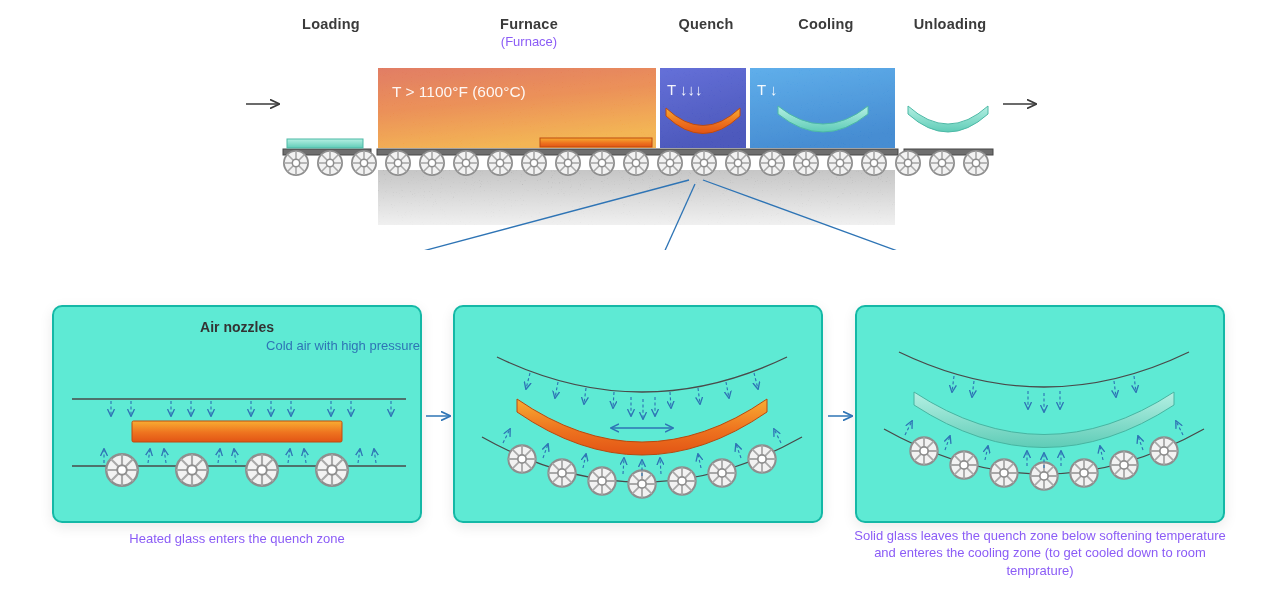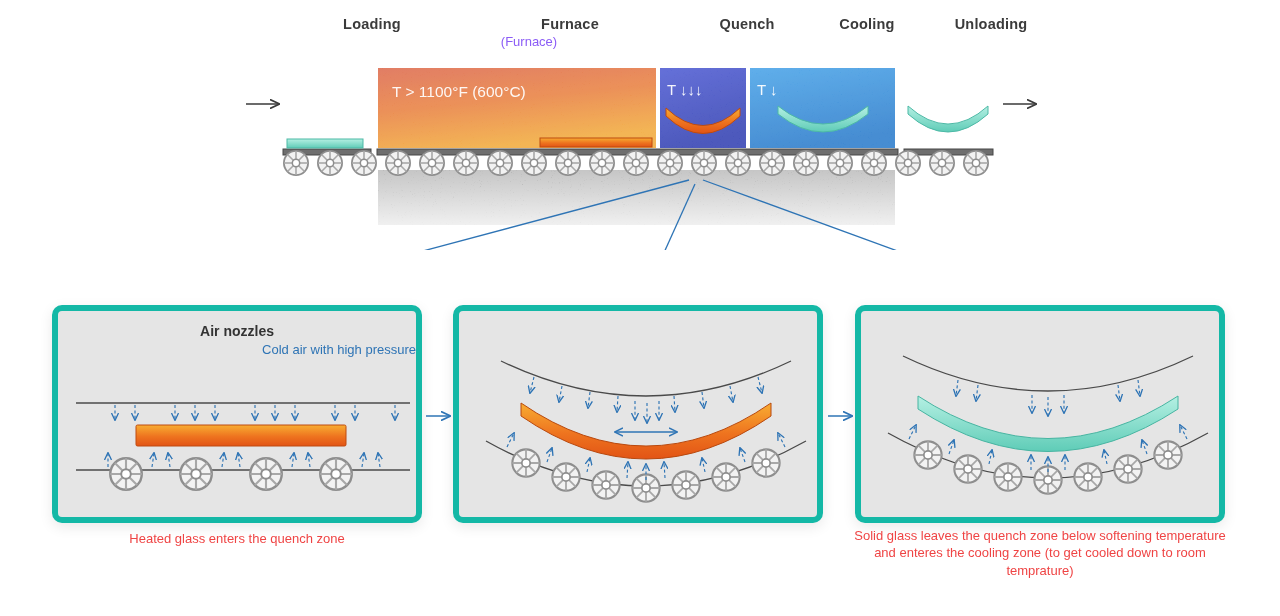--- a/index.html
+++ b/index.html
@@ -1,32 +1,32 @@
 <!DOCTYPE html>
 <html><head>
 <meta charset="utf-8">
 <style>
   * { margin:0; padding:0; box-sizing:border-box; }
   html,body { background:#ffffff; }
   body { font-family:"Liberation Sans","DejaVu Sans",sans-serif; }
   #canvas { position:relative; width:1280px; height:616px; background:#ffffff; overflow:hidden; }
 
-  .stage-label { position:absolute; top:16px; transform:translateX(-50%); font-size:14.5px; font-weight:bold; color:#3b3b3b; letter-spacing:.2px; white-space:nowrap;margin-left:41px; }
+  .stage-label { position:absolute; top:16px; transform:translateX(-50%); font-size:14.5px; font-weight:bold; color:#3b3b3b; letter-spacing:.2px; white-space:nowrap; }
   .stage-sub   { position:absolute; top:34px; transform:translateX(-50%); font-size:13px; color:#8b5cf6; white-space:nowrap; }
 
   #machine-svg { position:absolute; left:0; top:0; }
 
-  .panel { position:absolute; top:305px; width:370px; height:218px; background:#e5e5e5;
-           border:6px solid #14b8a6; border-radius:10px; box-shadow:0 4px 14px rgba(0,0,0,.09); overflow:hidden; }
+  .panel { position:absolute; top:305px; width:370px; height:218px; background:#5eead4;
+           border:2px solid #14b8a6; border-radius:10px; box-shadow:0 4px 14px rgba(0,0,0,.09); overflow:hidden; }
   .panel svg { position:absolute; left:0; }
   .panel-title    { position:absolute; top:12px; width:100%; text-align:center; font-size:14px; font-weight:bold; color:#333; }
   .panel-subtitle { position:absolute; top:31px; width:100%; text-align:right; font-size:13px; color:#2E74B5; }
 
   .caption { position:absolute; width:382px; transform:translateX(-50%); text-align:center;
-             font-size:13px; line-height:1.33; color:#ef4444; }
+             font-size:13px; line-height:1.33; color:#8b5cf6; }
 
   .interpanel-arrow { position:absolute; top:407px; }
 
   .arr line { stroke:#2E74B5; stroke-width:1.15; stroke-dasharray:3 2.4; fill:none; marker-end:url(#mBlue); }
   .thinline { stroke:#4a4a4a; stroke-width:1.3; fill:none; }
   .zone-text { font-family:"Liberation Sans","DejaVu Sans",sans-serif; fill:#ffffff; fill-opacity:.93; }
 </style>
 </head>
 <body>
 

